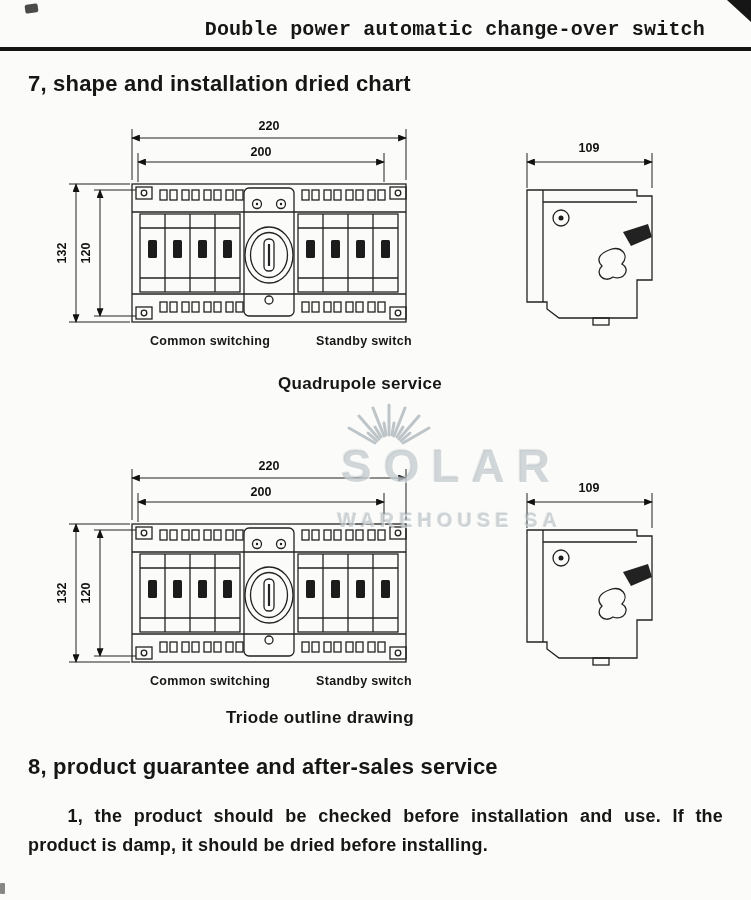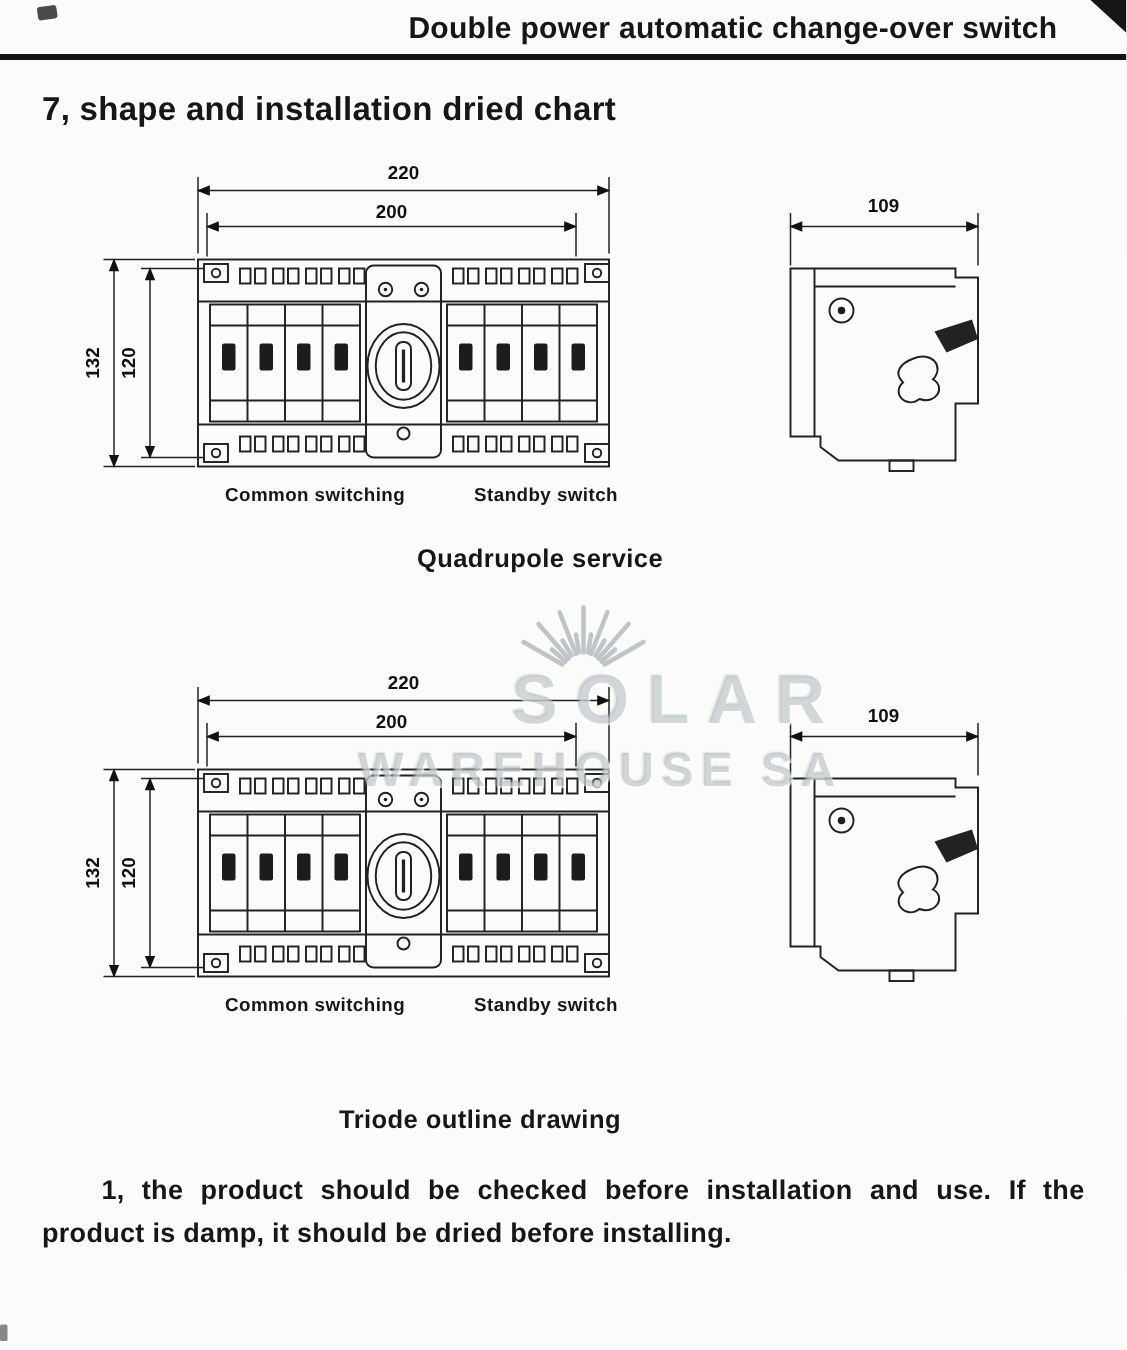--- a/index.html
+++ b/index.html
@@ -10,43 +10,43 @@
     background:linear-gradient(90deg,#ececе9 0px,#fbfbf9 16px,#fcfcfa 700px,#ececea 751px), #fbfbf9;
     background-color:#fbfbf9;
     font-family:"Liberation Sans","DejaVu Sans",sans-serif;
     color:#161616;
   }
   
   .mark-tl { position:absolute; left:25px; top:4px; width:13px; height:9px; background:#2b2b2b; border-radius:2px; transform:rotate(-8deg); opacity:.85; }
   .corner-tr { position:absolute; right:0; top:0; width:0; height:0; border-top:22px solid #161616; border-left:24px solid transparent; }
   .mark-bl { position:absolute; left:0; bottom:6px; width:5px; height:11px; background:#3a3a3a; opacity:.6; border-radius:1px; }
 
-  .doc-header { padding:7px 46px 0 0; text-align:right; }
+  .doc-header { padding:18px 46px 0 0; text-align:right;font-family:Liberation Mono, monospace; }
   .doc-title { font-size:20px; font-weight:bold; letter-spacing:.2px; line-height:24px; }
   .rule { height:4px; background:#141414; margin-top:5px; }
 
   h2.sec { font-size:22px; font-weight:bold; letter-spacing:.2px; line-height:26px; margin:20px 30px 0 28px; }
   h2.sec8 { margin-top:26px; }
 
   figure.fig { margin:13px 0 0 42px; }
   figure.fig2 { margin-top:56px; }
   .fig-svg { display:block; width:680px; height:220px; }
   .dim { font-family:"Liberation Sans",sans-serif; font-size:12.5px; font-weight:bold; fill:#111; text-anchor:middle; }
   .fig-labels { display:flex; gap:46px; margin:4px 12px 0 108px; font-size:12.5px; font-weight:bold; letter-spacing:.3px; }
   .fig-caption { display:block; font-size:17px; font-weight:bold; letter-spacing:.3px; }
   .cap1 { width:600px; margin:26px 0 0 18px; text-align:center; }
-  .cap2 { width:560px; margin:60px 0 0 -2px; text-align:center; }
+  .cap2 { width:560px; margin:20px 0 0 -2px; text-align:center; }
 
   .body-text { margin:22px 28px 16px 28px; font-size:18px; font-weight:bold; line-height:1.62; text-align:justify; text-indent:2.2em; letter-spacing:.2px; }
 
   .watermark { position:absolute; left:216px; top:393px; width:346px; text-align:right; opacity:.8; pointer-events:none; z-index:4; }
   .wm-sun { display:block; margin:0 auto -12px auto; }
   .wm-line1 { font-size:46px; font-weight:bold; letter-spacing:12px; color:rgba(162,174,180,.6);
               text-shadow:1px 1px 1px rgba(255,255,255,.95), -1px -1px 1px rgba(120,130,135,.25); }
-  .wm-line2 { font-size:32px; font-weight:bold; letter-spacing:5px; margin-top:2px; color:rgba(162,174,180,.6);
+  .wm-line2 { font-size:20px; font-weight:bold; letter-spacing:5px; margin-top:16px; color:rgba(162,174,180,.6);
               text-shadow:1px 1px 1px rgba(255,255,255,.95), -1px -1px 1px rgba(120,130,135,.25); }
   .defs-svg { position:absolute; width:0; height:0; }
 </style>
 </head>
 <body>
 
 <div class="page">
 
   <div class="mark-tl"></div>
   <div class="corner-tr"></div>
@@ -235,16 +235,17 @@
         <text class="dim" x="92" y="14">109</text>
       </g>
     </svg>
     <div class="fig-labels">
       <span>Common switching</span>
       <span>Standby switch</span>
     </div>
     <figcaption class="fig-caption cap2">Triode outline drawing</figcaption>
   </figure>
 
+  <h2 class="sec sec8">8, product guarantee and after-sales service</h2>
 
   <p class="body-text">1, the product should be checked before installation and use. If the product is damp, it should be dried before installing.</p>
 
 </div>
 
 </body></html>

